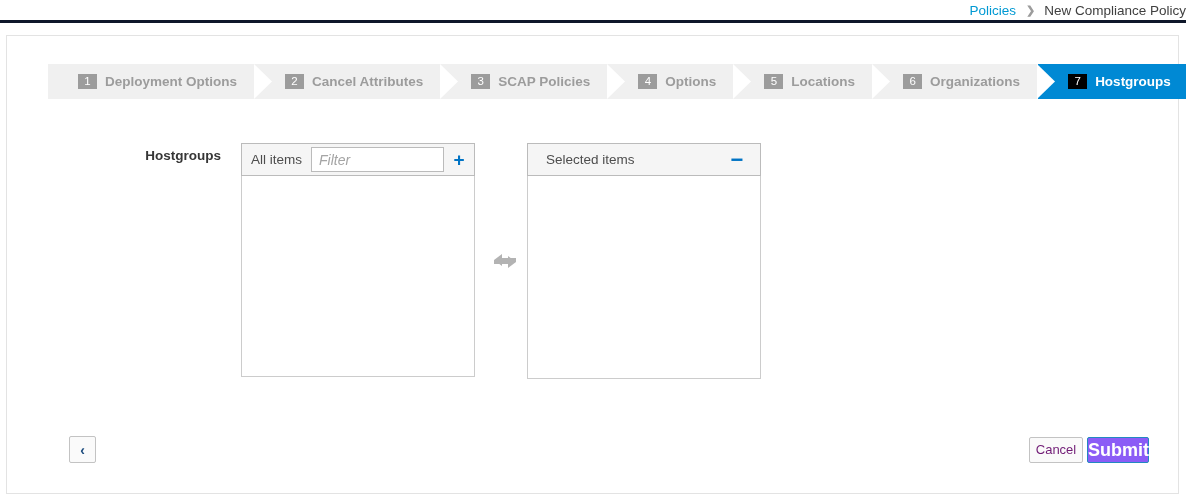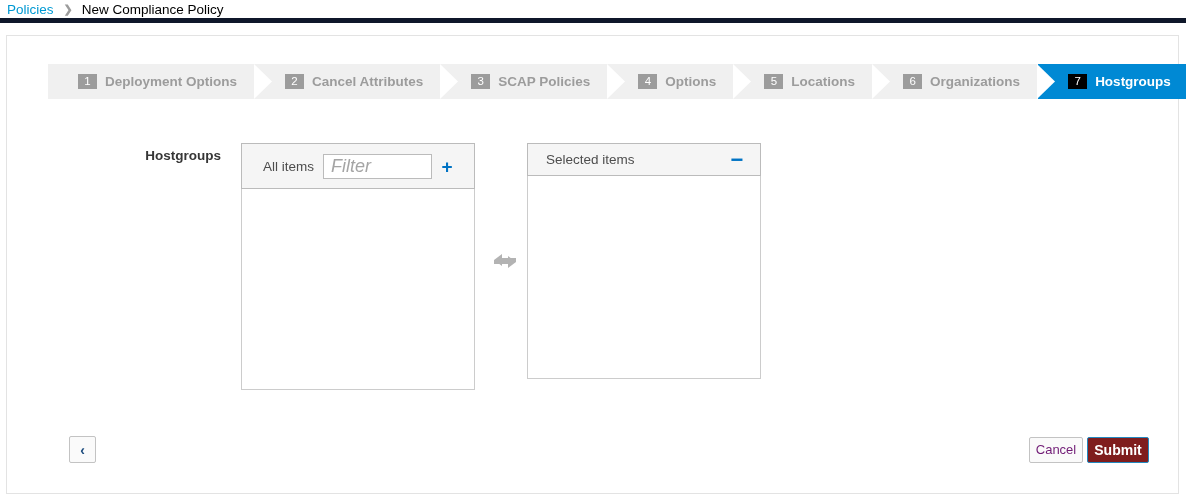--- a/index.html
+++ b/index.html
@@ -16,40 +16,41 @@
     overflow: hidden;
     position: relative;
   }
 
   
   .breadcrumb-bar {
     position: absolute;
     left: 0; top: 0;
     width: 1186px;
     height: 23px;
-    border-bottom: 5px solid #0f172a;
+    border-bottom: 3px solid #0f172a;
     box-sizing: border-box;
     display: flex;
     align-items: center;
     padding-left: 7px;
+    justify-content: flex-end;
   }
   .crumb-link {
     color: #0099d3;
     font-size: 13.5px;
     text-decoration: none;
     cursor: pointer;
   }
   .crumb-sep {
     color: #9c9c9c;
     font-size: 11px;
     margin: 0 9px 0 10px;
     font-weight: bold;
   }
   .crumb-current {
-    color: #000000;
+    color: #404040;
     font-size: 13.5px;
   }
 
   
   .panel {
     position: absolute;
     left: 6px;
     top: 35px;
     width: 1173px;
     height: 459px;
@@ -130,35 +131,35 @@
 
   .lb-header {
     box-sizing: border-box;
     border: 1px solid #bbbbbb;
     background: #f5f5f5;
     display: flex;
     align-items: center;
     height: 33px;
     padding: 0 8px 0 9px;
   }
-  .lb-header.all { height: 46px; padding: 12px; }
+  .lb-header.all { height: 33px; padding: 0; }
   .lb-title {
     font-size: 13.5px;
     color: #4d4d4d;
     padding: 0 9px;
     white-space: nowrap;
   }
   .lb-filter {
     flex: 1;
     height: 25px;
     border: 1px solid #bbbbbb;
     background: #ffffff;
     box-sizing: border-box;
     font-family: "Liberation Sans", sans-serif;
-    font-size: 18px;
+    font-size: 14px;
     font-style: italic;
     color: #8f8f8f;
     padding: 0 7px;
     outline: none;
     min-width: 0;
   }
   .lb-filter::placeholder { color: #a5a5a5; font-style: italic; }
   .lb-action {
     width: 30px;
     text-align: center;
@@ -224,24 +225,24 @@
     font-size: 13px;
     line-height: 24px;
     text-align: center;
   }
   .submit-btn {
     position: absolute;
     left: 1080px;
     top: 401px;
     width: 62px;
     height: 26px;
-    background: #7f1d1d;
+    background: #8b5cf6;
     border: 1px solid #2289c0;
     color: #ffffff;
-    font-size: 14px;
+    font-size: 18px;
     font-weight: bold;
     line-height: 24px;
     text-align: center;
   }
 </style>
 </head>
 <body>
 
 <div class="breadcrumb-bar">
   <a class="crumb-link" href="#">Policies</a>

